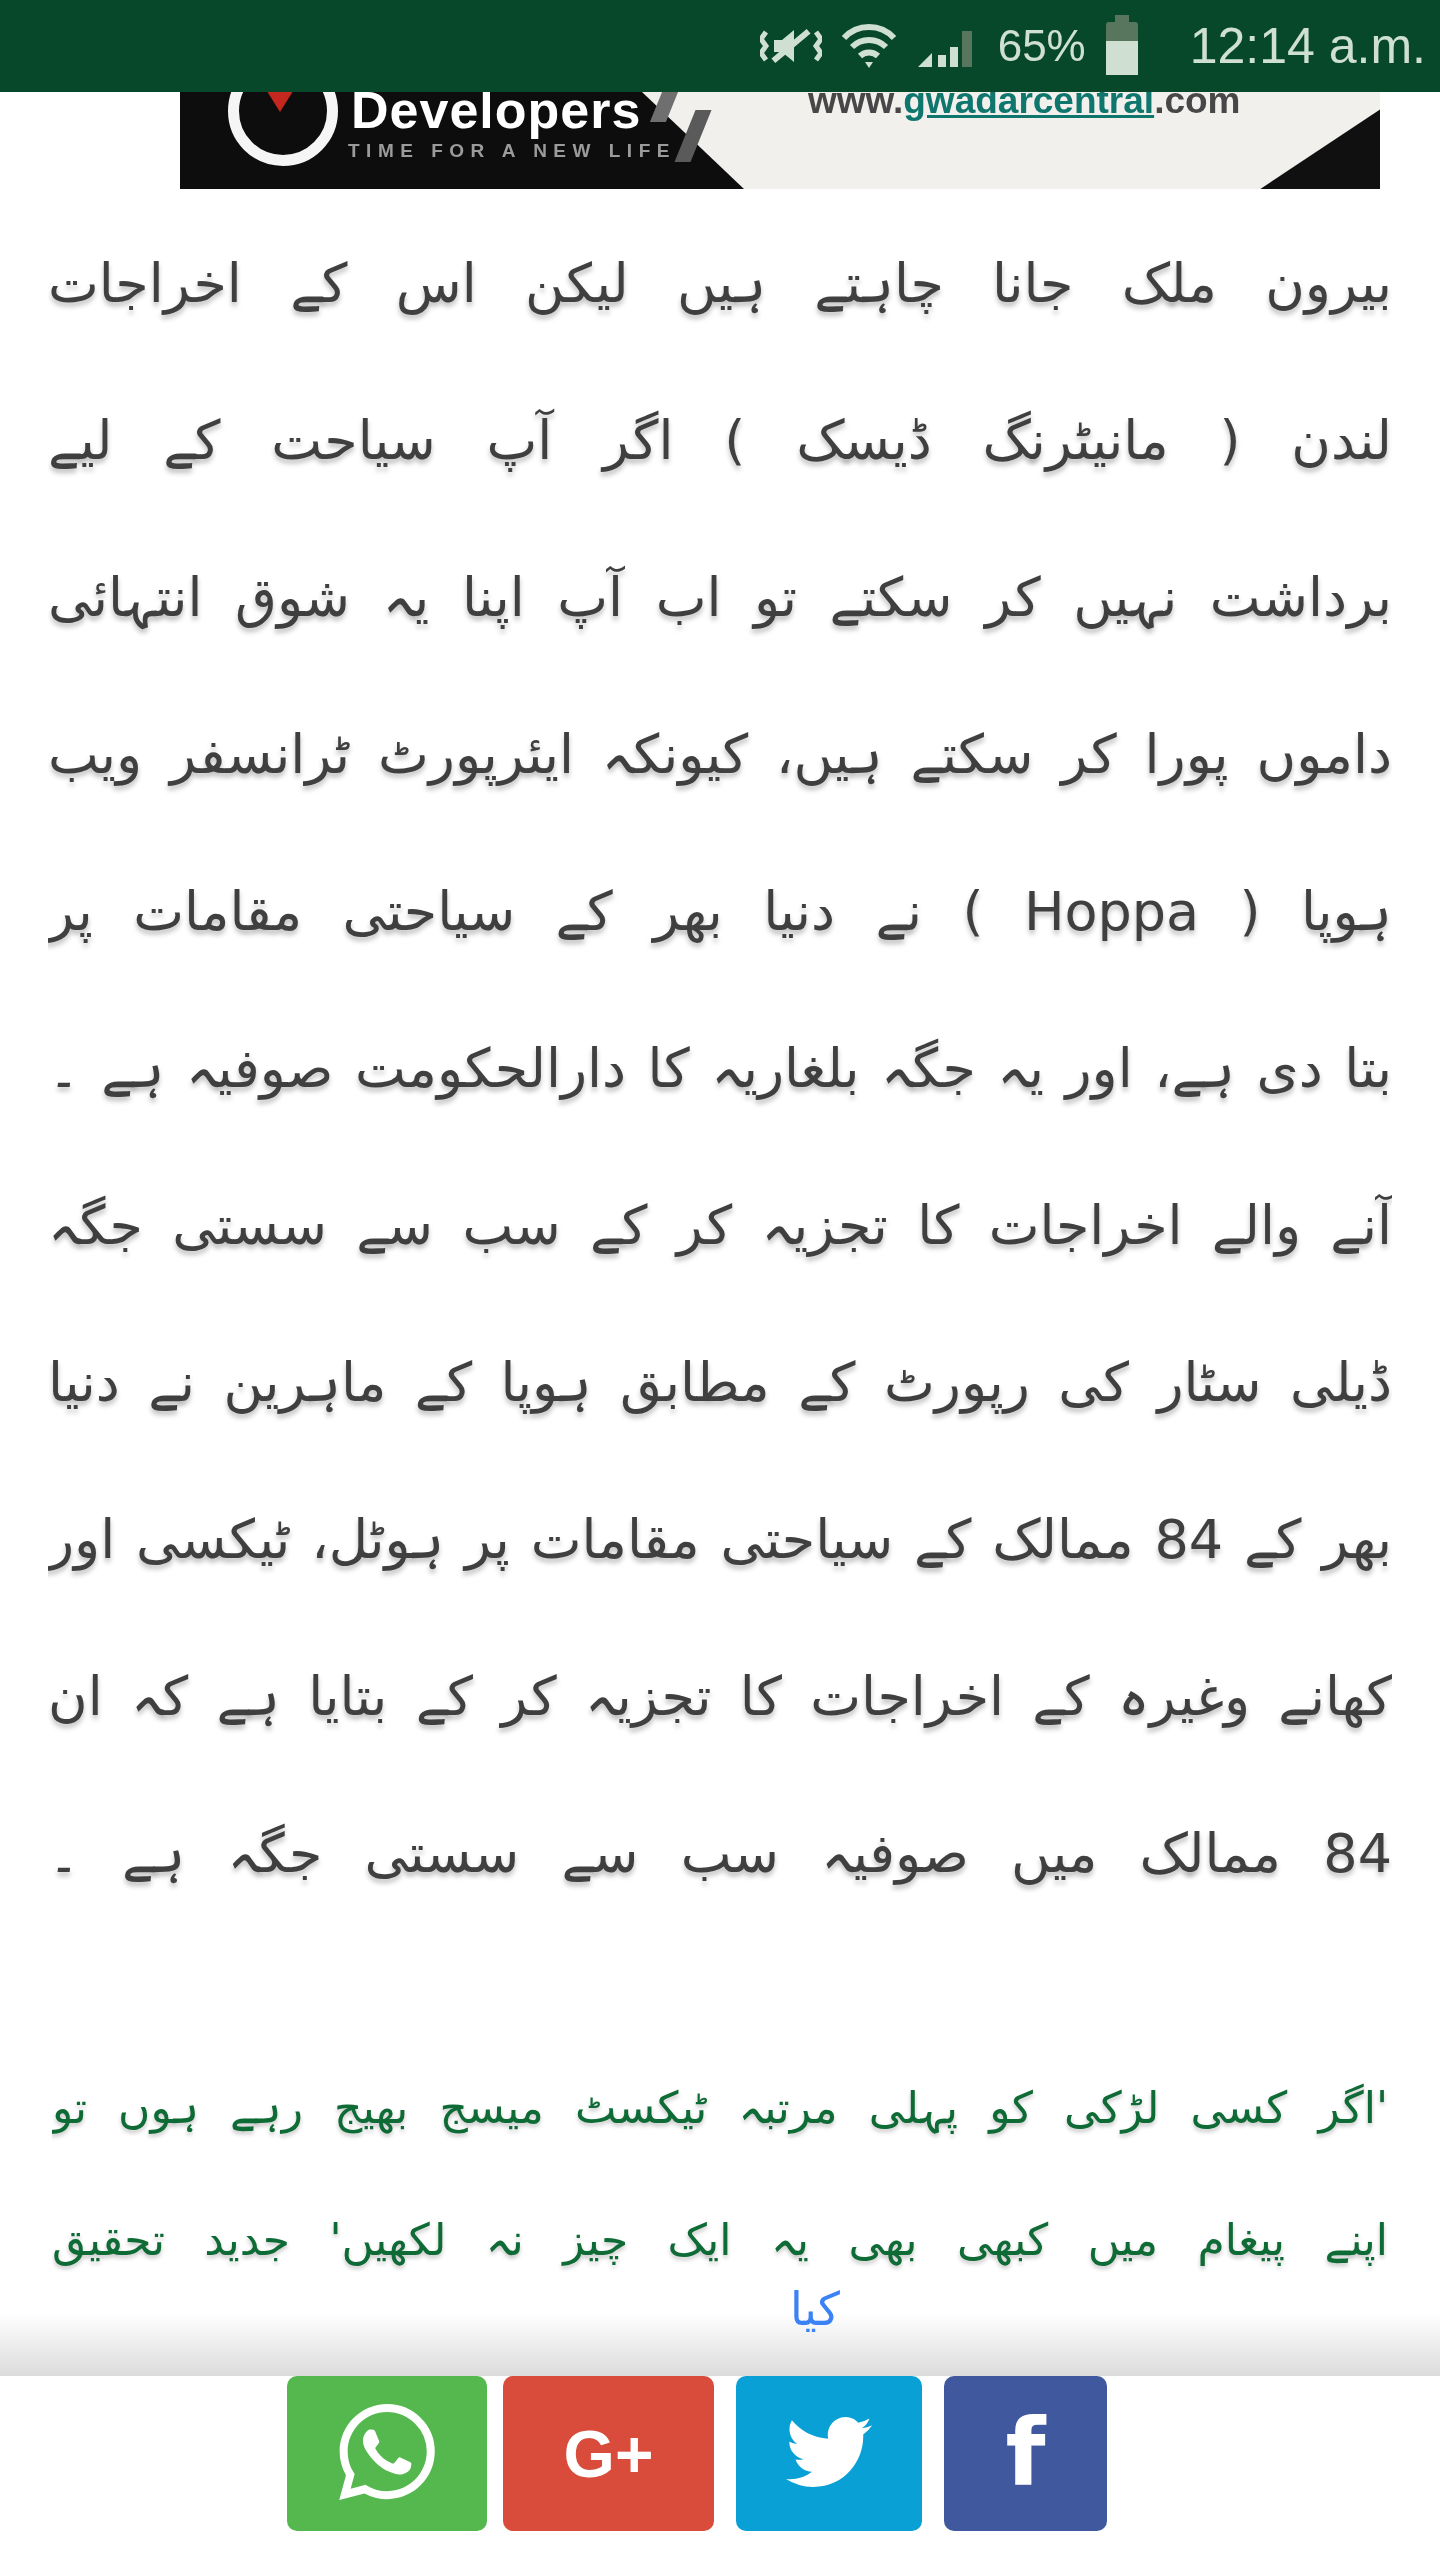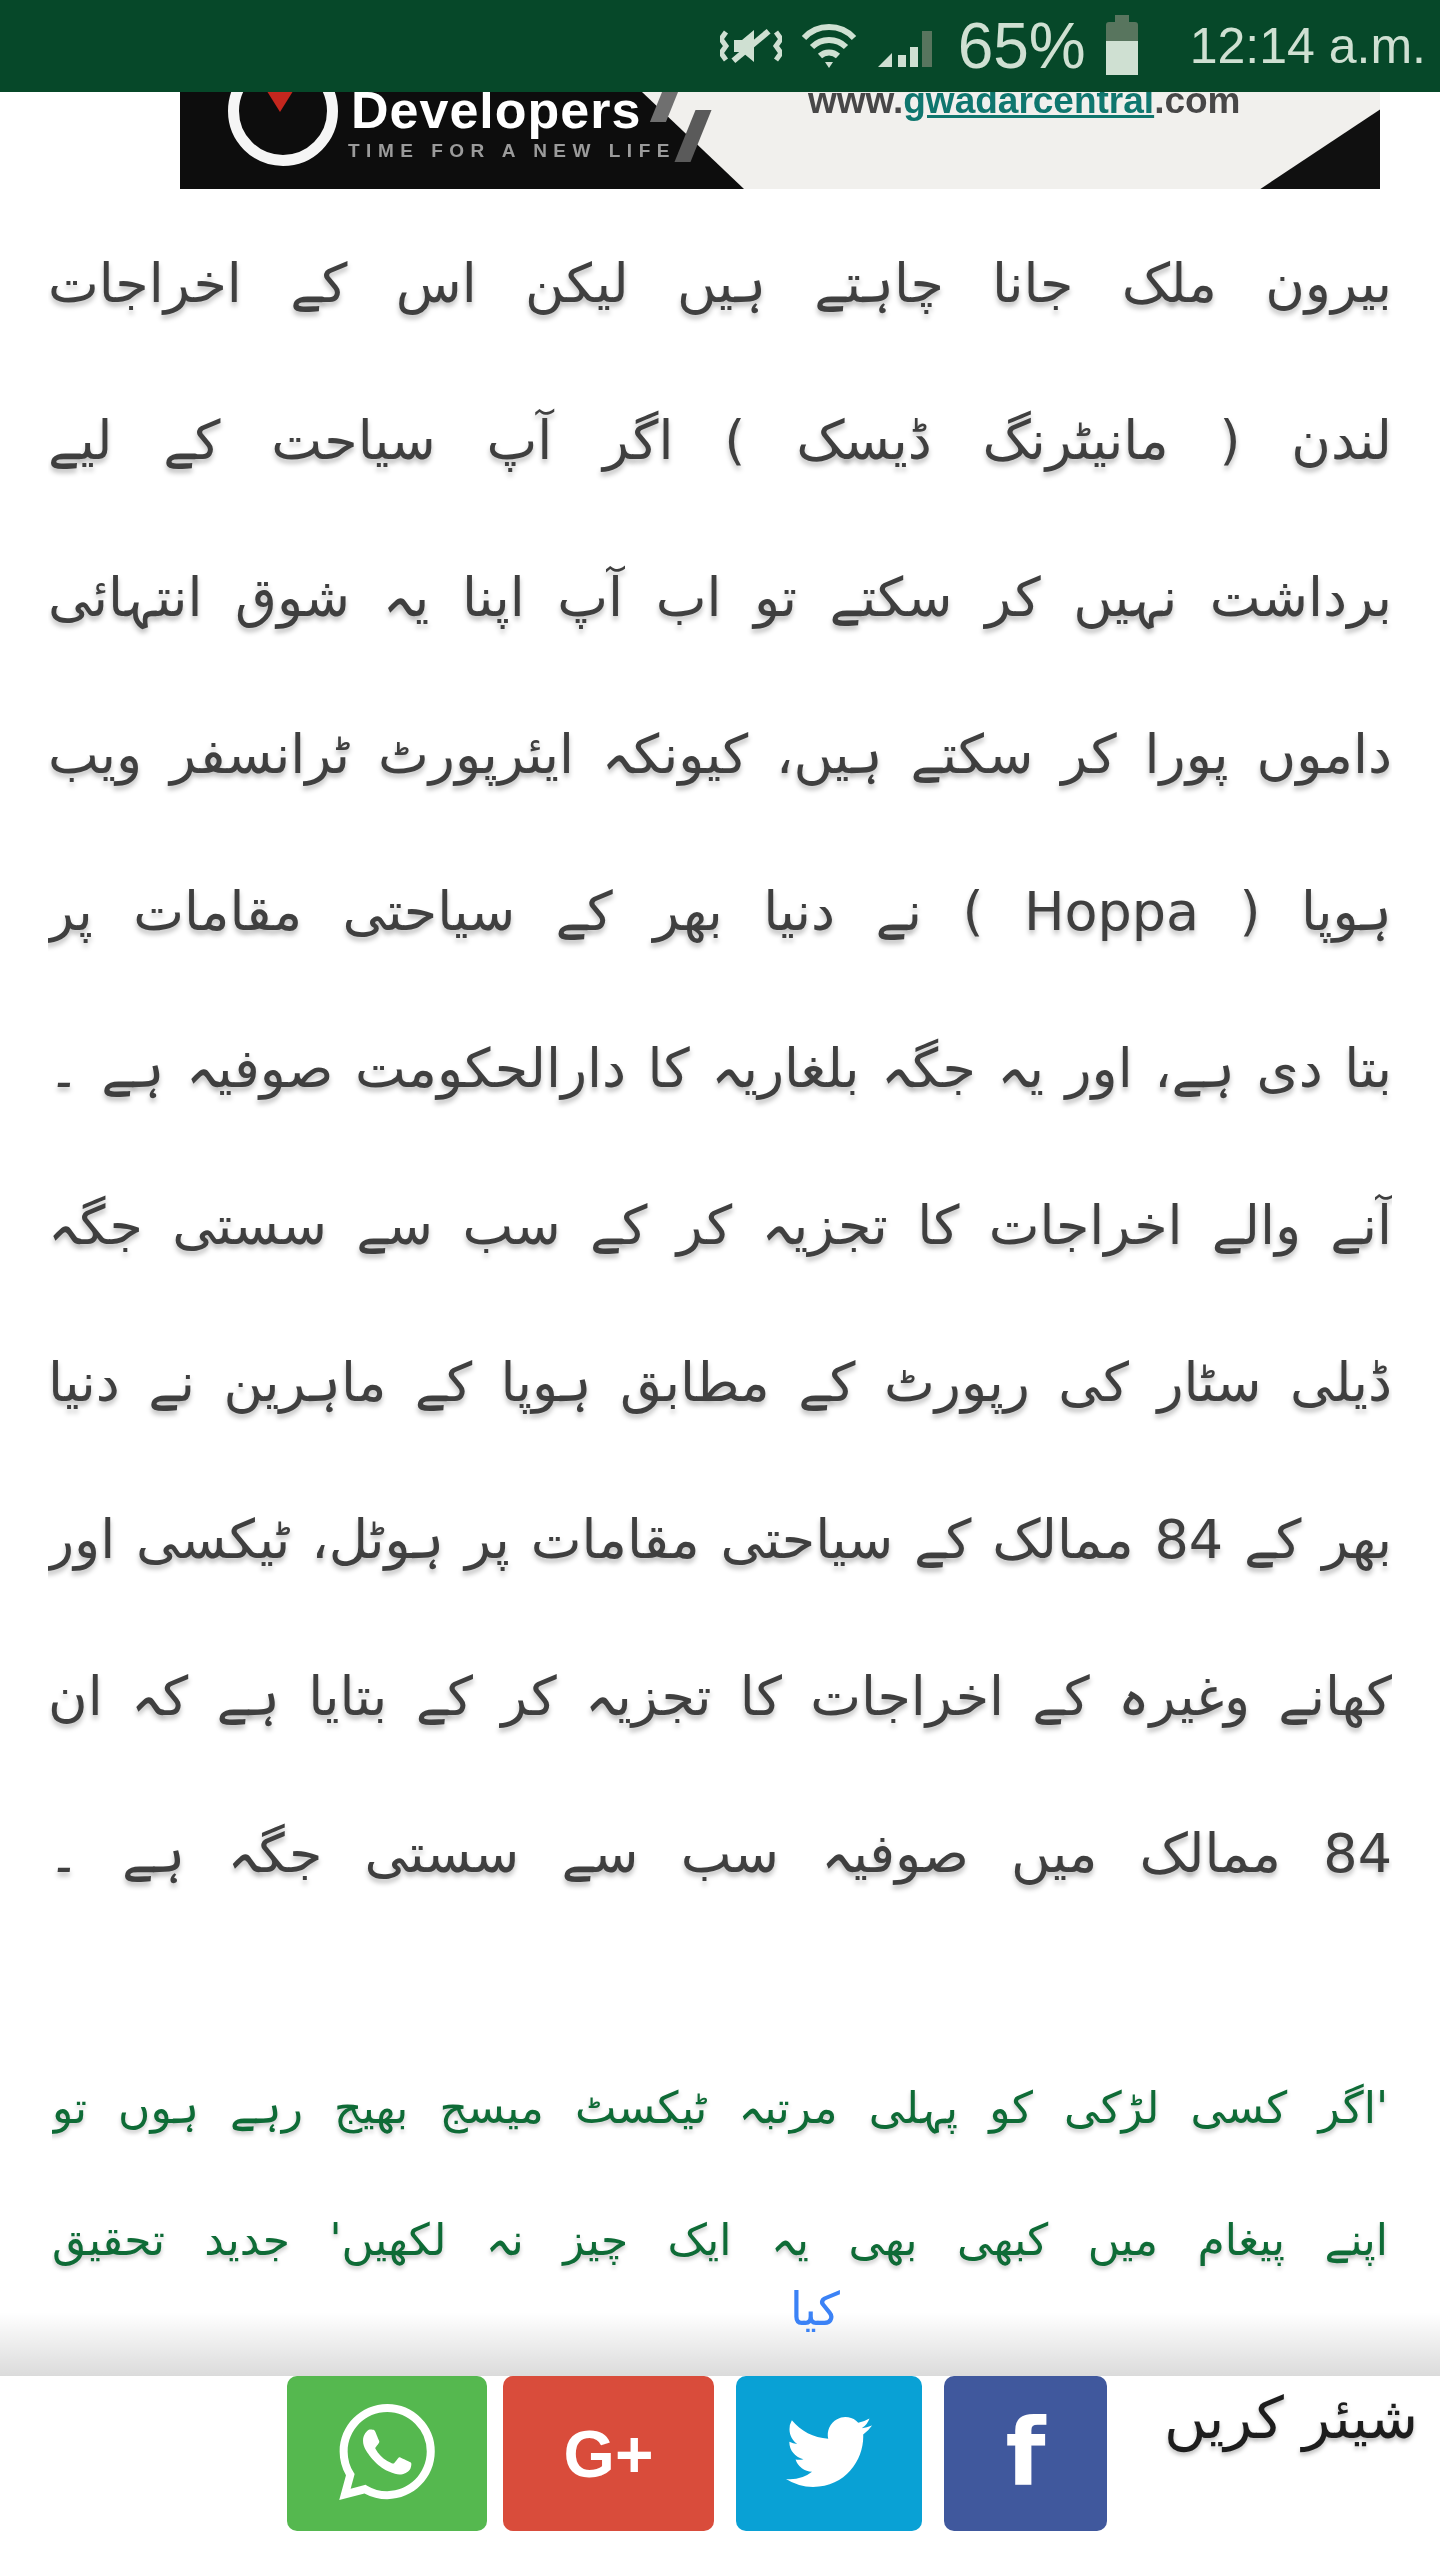--- a/index.html
+++ b/index.html
@@ -8,21 +8,21 @@
     background:#ffffff;font-family:"Liberation Sans",sans-serif;
   }
   
   .statusbar{
     position:absolute;top:0;left:0;width:1440px;height:92px;
     background:#064829;display:flex;align-items:center;justify-content:flex-end;
     gap:18px;padding-right:14px;box-sizing:border-box;color:#cfe0d2;
   }
   .statusbar svg{display:block;}
   .sb-text{font-size:50px;color:#cfe0d2;letter-spacing:0px;margin-left:32px;}
-  .sb-pct{font-size:64px;color:#cfe0d2;}
+  .sb-pct{font-size:44px;color:#cfe0d2;}
   
   .banner{
     position:absolute;left:180px;top:92px;width:1200px;height:97px;
     background:#f1f0ed;overflow:hidden;
   }
   .banner-black{
     position:absolute;left:0;top:0;width:100%;height:100%;background:#0d0d0d;
     clip-path:polygon(0 0,38.5% 0,47% 100%,0 100%);
   }
   .banner-stripe{position:absolute;background:#8e8e8e;width:16px;height:46px;transform:skewX(-22deg);}
@@ -188,14 +188,13 @@
   <div class="share-btn btn-twitter" style="background-color: rgb(9, 161, 213);">
     <span>
       <svg width="86" height="86" viewBox="0 0 24 24" fill="#ffffff">
         <path d="M23.953 4.57a10 10 0 01-2.825.775 4.958 4.958 0 002.163-2.723 9.99 9.99 0 01-3.127 1.195 4.92 4.92 0 00-8.384 4.482C7.69 8.095 4.067 6.13 1.64 3.162a4.822 4.822 0 00-.666 2.475c0 1.71.87 3.213 2.188 4.096a4.904 4.904 0 01-2.228-.616v.06a4.923 4.923 0 003.946 4.827 4.996 4.996 0 01-2.212.085 4.936 4.936 0 004.604 3.417 9.867 9.867 0 01-6.102 2.105c-.39 0-.779-.023-1.17-.067a13.995 13.995 0 007.557 2.209c9.053 0 13.998-7.496 13.998-13.985 0-.21 0-.42-.015-.63A9.935 9.935 0 0024 4.59z"></path>
       </svg>
     </span>
   </div>
   <div class="share-btn btn-facebook" style="background-color: rgb(64, 88, 157);">
     <span>f</span>
   </div>
-  <div class="share-label">شیئر کریں</div>
 </div>
 
 </body></html>

